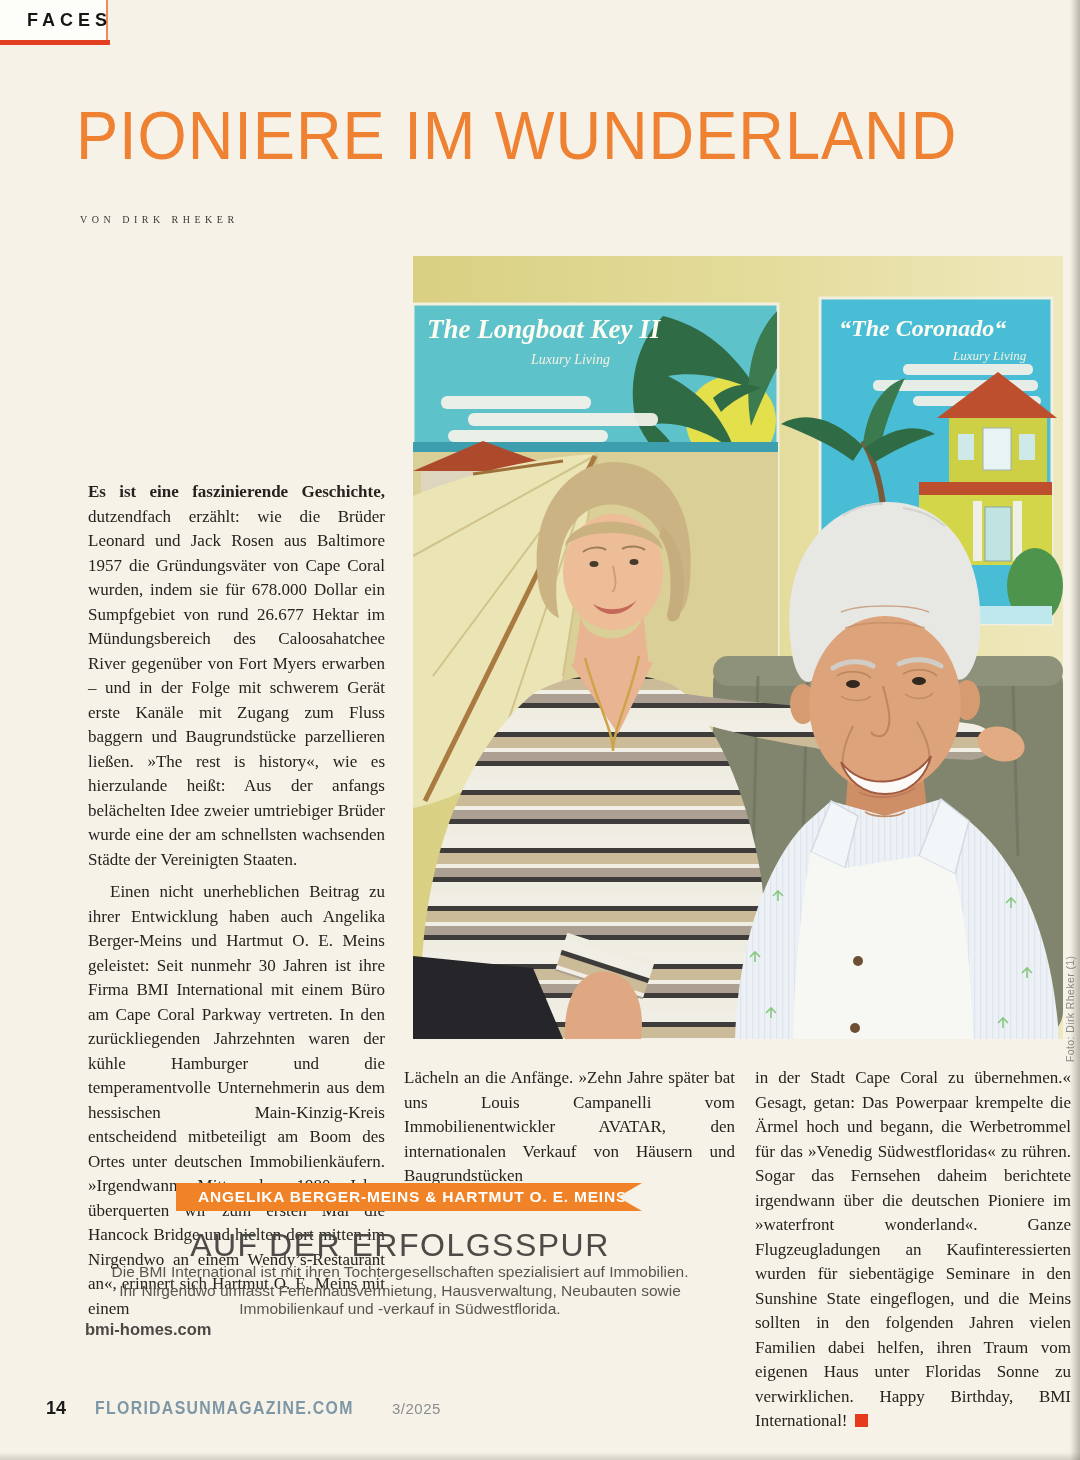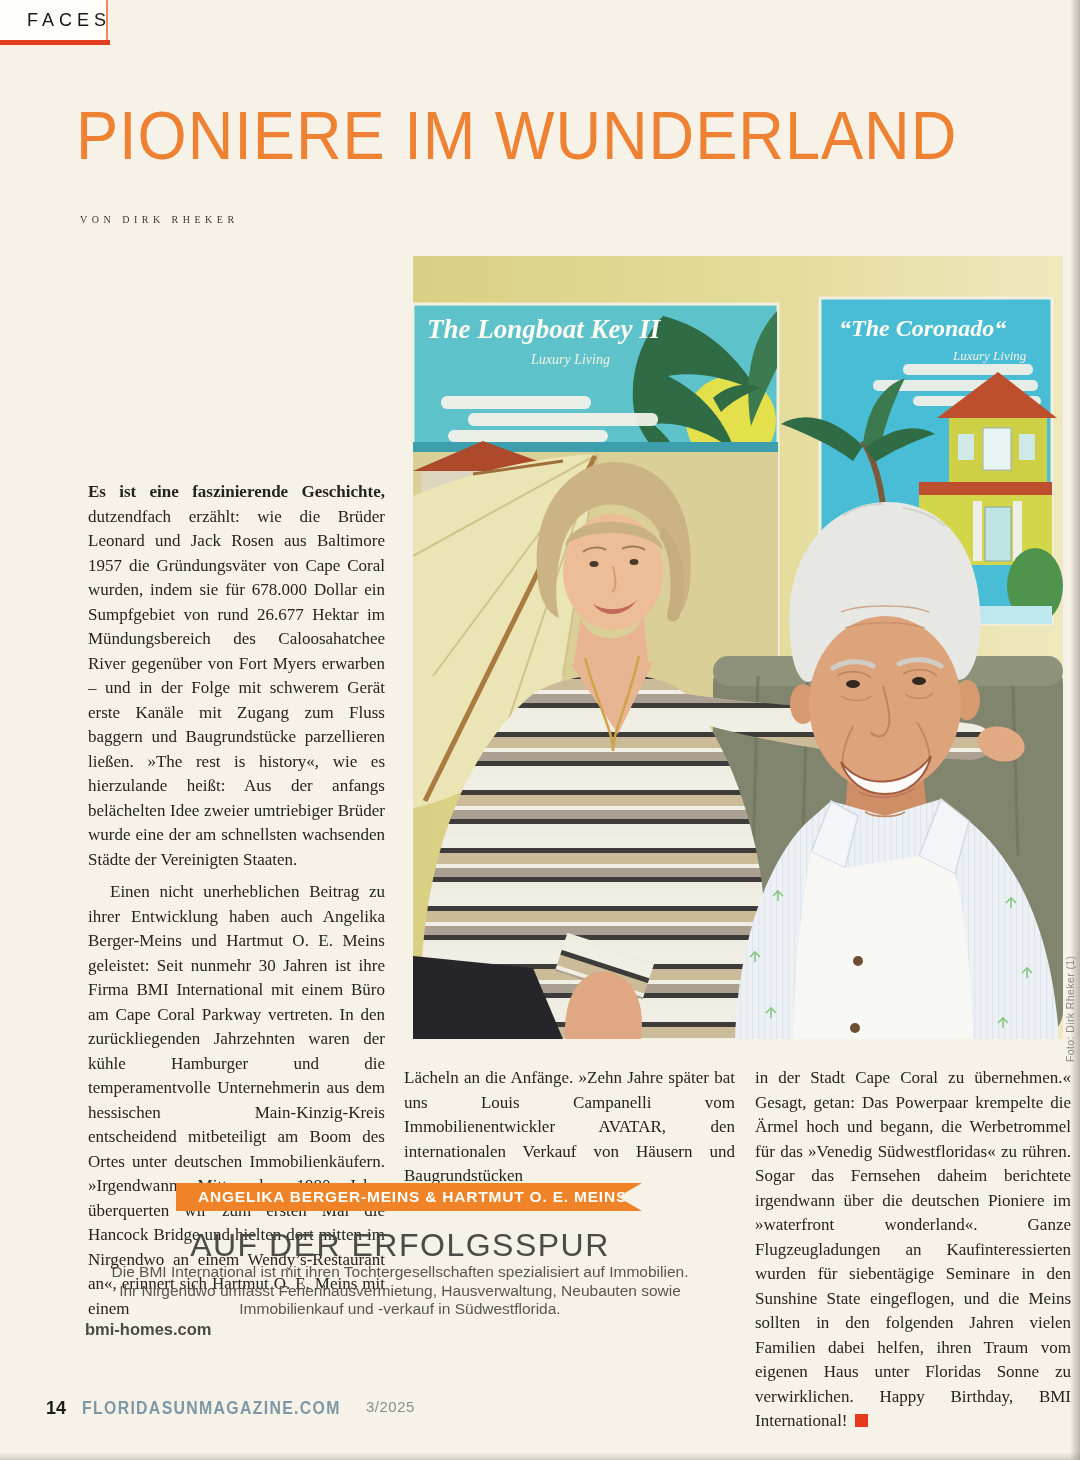--- a/index.html
+++ b/index.html
@@ -17,21 +17,21 @@
     position:absolute; left:0; bottom:0; width:100%; height:8px;
     background:linear-gradient(to bottom, rgba(120,115,105,0), rgba(110,106,96,.25));
   }
   
   .faces-tab {
     position:absolute; left:0; top:0; width:106px; height:40px;
     background:#fdfdfa; border-right:2px solid #ef8a5a;
   }
   .faces-label {
     position:absolute; left:27px; top:10px;
-    font-family:"Liberation Sans", sans-serif; font-weight:normal;
+    font-family:"Liberation Sans", sans-serif; font-weight:bold;
     font-size:18px; letter-spacing:5px; color:#161616;
   }
   .faces-underline {
     position:absolute; left:0; top:40px; width:110px; height:5px;
     background:#e23f21;
   }
   
   .title {
     position:absolute; left:76px; top:100px; margin:0;
     font-family:"Liberation Sans", sans-serif; font-weight:300;
@@ -94,21 +94,21 @@
   }
   .infobox-site {
     position:absolute; left:85px; top:1320px; width:630px;
     text-align:left;
     font-family:"Liberation Sans", sans-serif; font-weight:bold;
     font-size:16.5px; color:#4a4945;
   }
   
   .footer {
     position:absolute; left:46px; top:1398px;
-    display:flex; align-items:flex-start; gap:16px;
+    display:flex; align-items:center; gap:29px;
     font-family:"Liberation Sans", sans-serif;
   }
   .page-num { font-weight:bold; font-size:18px; color:#1b1b1b; }
   .mag {
     font-weight:bold; font-size:18px; letter-spacing:1.5px; color:#7e97a6;
     transform:scaleX(.88); transform-origin:left center;
   }
   .issue { font-size:15px; letter-spacing:.5px; color:#8b8e90; margin-left:-26px; }
 </style>
 </head>

